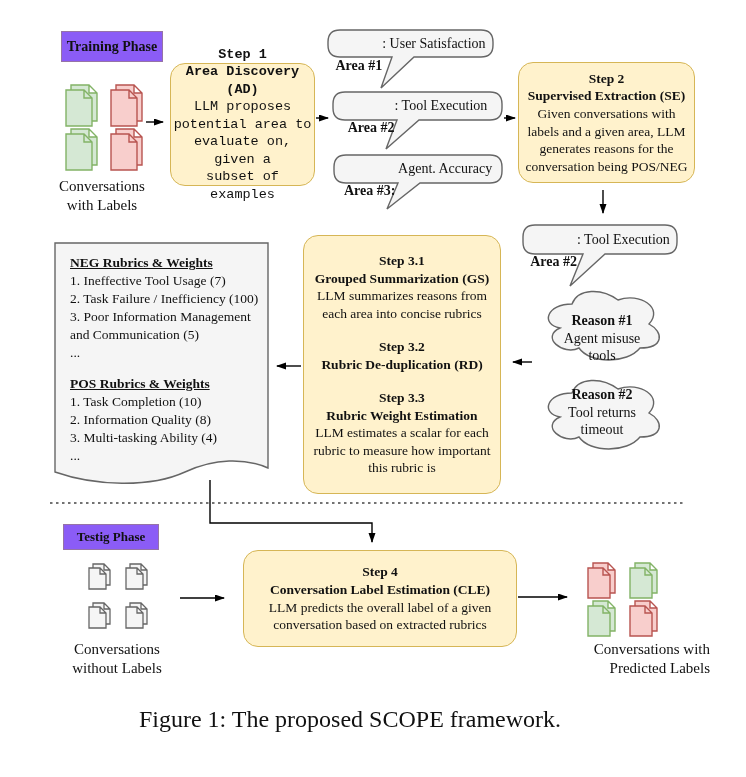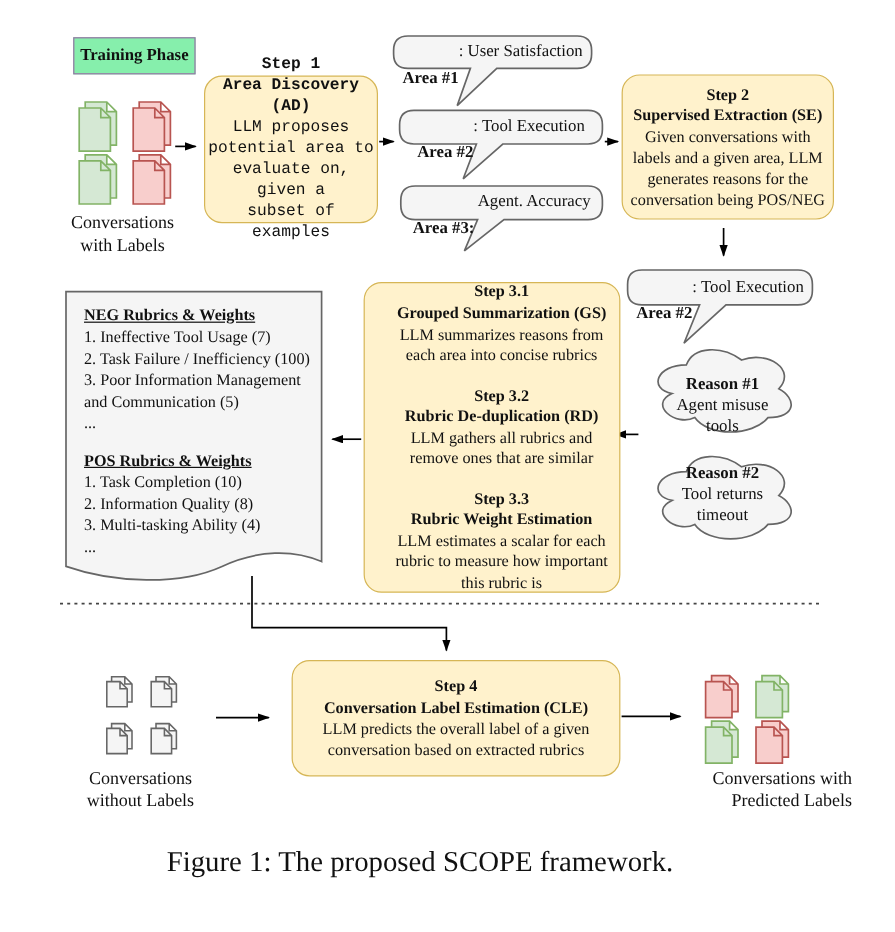--- a/index.html
+++ b/index.html
@@ -1,21 +1,21 @@
 <!DOCTYPE html>
 <html><head>
 <meta charset="utf-8">
 <style>
   html,body{margin:0;padding:0;background:#ffffff;}
   #page{position:relative;width:746px;height:777px;background:#ffffff;overflow:hidden;
         font-family:"Liberation Serif", serif;color:#111;}
   .abs{position:absolute;}
   svg{position:absolute;left:0;top:0;}
   
-  .phase{background:#86efac;border:1.4px solid #9673A6;font-weight:bold;
+  .phase{background:#8b5cf6;border:1.4px solid #9673A6;font-weight:bold;
          display:flex;align-items:center;justify-content:center;font-size:14px;}
   
   .step{background:#FFF2CC;border:1.4px solid #D6B656;border-radius:15px;
         display:flex;flex-direction:column;align-items:center;justify-content:center;
         text-align:center;font-size:13.5px;line-height:1.3;}
   .step .title{font-weight:bold;white-space:pre-line;}
   .step .body{white-space:pre-line;}
   .sect{margin-bottom:16px;}
   .sect:last-child{margin-bottom:0;}
   
@@ -158,32 +158,30 @@
     <div class="title">Reason #1</div>
     <div class="body">Agent misuse
 tools</div>
   </div>
   <div class="abs cloudtxt" style="left:540px;top:386px;width:124px;">
     <div class="title">Reason #2</div>
     <div class="body">Tool returns
 timeout</div>
   </div>
 
-  <div class="abs step" style="left:303px;top:235px;width:196px;height:257px;padding-left:16px;">
+  <div class="abs step" style="left:303px;top:235px;width:196px;height:257px;">
     <div class="sect">
       <div class="title">Step 3.1
 Grouped Summarization (GS)</div>
       <div class="body">LLM summarizes reasons from
 each area into concise rubrics</div>
     </div>
     <div class="sect">
       <div class="title">Step 3.2
 Rubric De-duplication (RD)</div>
-      <div class="body">LLM gathers all rubrics and
-remove ones that are similar</div>
     </div>
     <div class="sect">
       <div class="title">Step 3.3
 Rubric Weight Estimation</div>
       <div class="body">LLM estimates a scalar for each
 rubric to measure how important
 this rubric is</div>
     </div>
   </div>
 
@@ -195,20 +193,21 @@
 and Communication (5)
 ...</div>
     <div class="spacer12"></div>
     <div class="rtitle">POS Rubrics &amp; Weights</div>
     <div class="ritems">1. Task Completion (10)
 2. Information Quality (8)
 3. Multi-tasking Ability (4)
 ...</div>
   </div>
 
+  <div class="abs phase" style="left:63px;top:524px;width:94px;height:24px;font-size:13px;">Testig Phase</div>
 
   <div class="abs doclabel" style="left:53px;top:640px;width:128px;">Conversations
 without Labels</div>
 
   <div class="abs step" style="left:243px;top:550px;width:272px;height:95px;">
     <div class="title">Step 4
 Conversation Label Estimation (CLE)</div>
     <div class="body">LLM predicts the overall label of a given
 conversation based on extracted rubrics</div>
   </div>

